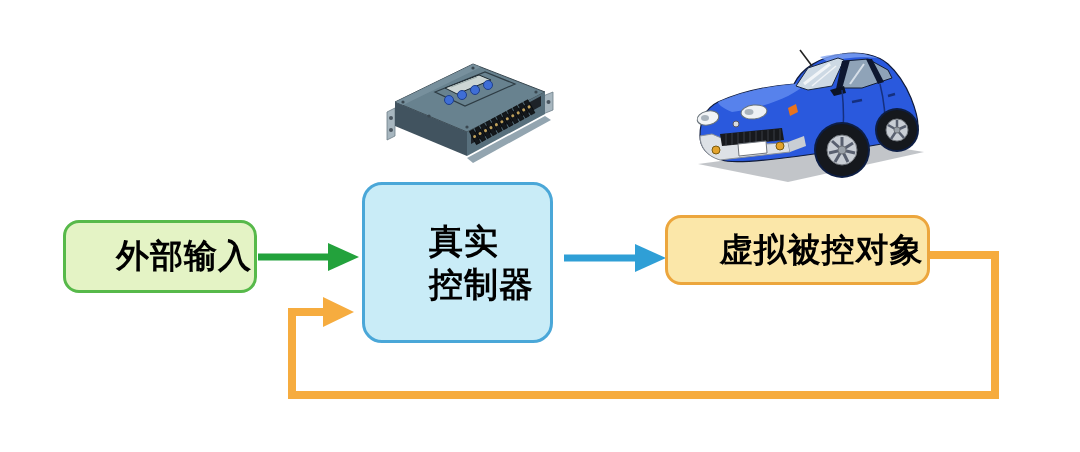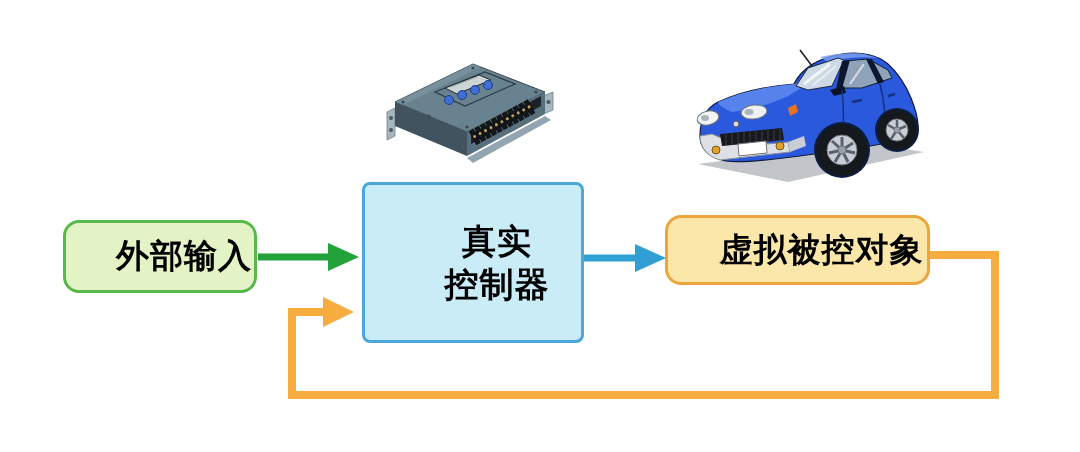--- a/index.html
+++ b/index.html
@@ -3,29 +3,29 @@
 <meta charset="utf-8">
 <style>
   html,body{margin:0;padding:0;background:#ffffff;}
   .canvas{
     position:relative;width:1080px;height:452px;background:#ffffff;overflow:hidden;
     font-family:"Liberation Sans","DejaVu Sans",sans-serif;
   }
   .layer{position:absolute;left:0;top:0;pointer-events:none;}
   .node{
     position:absolute;box-sizing:border-box;display:flex;align-items:center;justify-content:center;
-    font-weight:bold;color:#000;text-align:center;letter-spacing:1px;padding-left:48px;
+    font-weight:bold;color:#000;text-align:left;letter-spacing:1px;padding-left:48px;
   }
   .node-green{
     left:63px;top:220px;width:194px;height:73px;
     background:#e4f3c5;border:3px solid #57b94a;border-radius:16px;font-size:33px;
   }
   .node-blue{
-    left:362px;top:182px;width:222px;height:161px;
-    background:#c9ecf7;border:3px solid #4aa7d8;border-radius:8px;font-size:34px;line-height:1.25;
+    left:362px;top:182px;width:191px;height:161px;
+    background:#c9ecf7;border:3px solid #4aa7d8;border-radius:20px;font-size:34px;line-height:1.25;
   }
   .node-yellow{
     left:665px;top:215px;width:265px;height:70px;
     background:#fbe7a9;border:3px solid #eca63d;border-radius:16px;font-size:33px;
   }
   .pre{white-space:pre-line;}
   .illus{position:absolute;}
   .illus-controller{left:385px;top:50px;}
   .illus-car{left:692px;top:46px;}
 </style>

